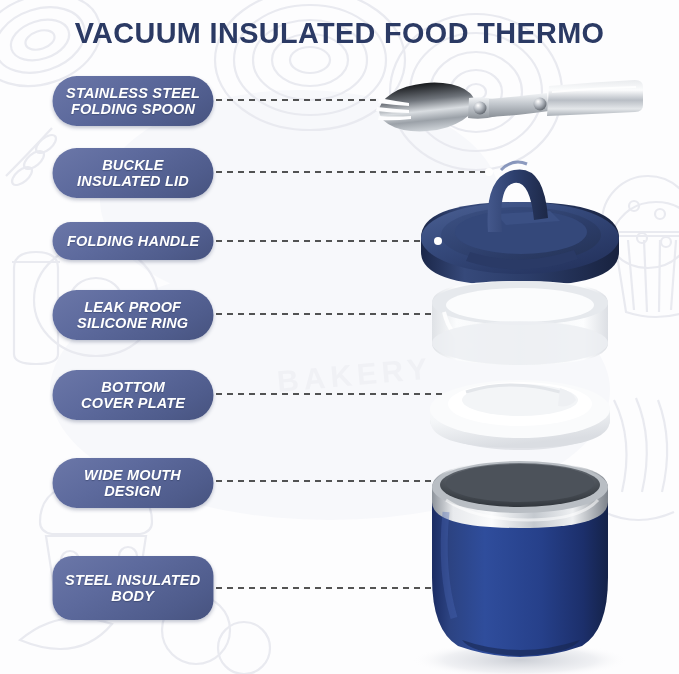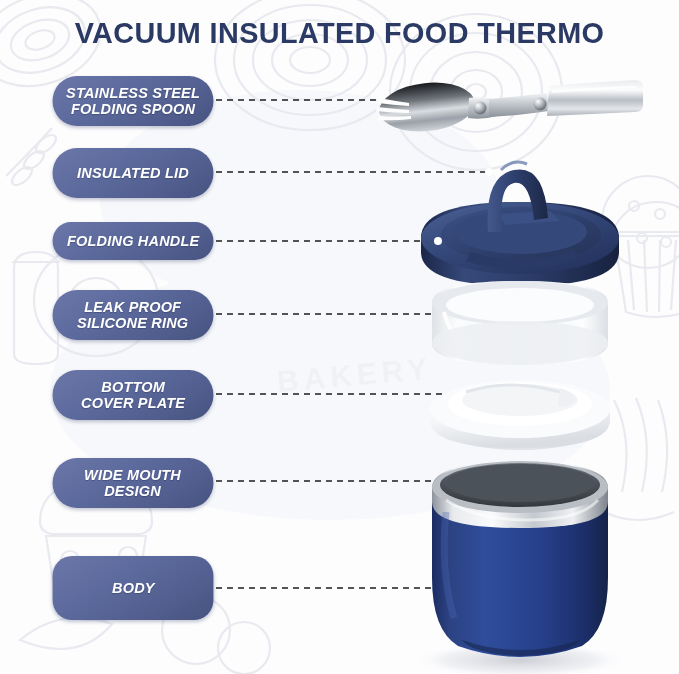--- a/index.html
+++ b/index.html
@@ -374,20 +374,21 @@
 
   <div class="pill" style="left:50px; top:76px;  width:166px; height:50px; border-radius:25px;">
     <div>
       <span>STAINLESS STEEL</span>
       <span>FOLDING SPOON</span>
     </div>
   </div>
 
   <div class="pill" style="left:50px; top:148px; width:166px; height:50px; border-radius:25px;">
     <div>
+      <span>BUCKLE</span>
       <span>INSULATED LID</span>
     </div>
   </div>
 
   <div class="pill" style="left:50px; top:222px; width:166px; height:38px; border-radius:19px;">
     <div>
       <span>FOLDING HANDLE</span>
     </div>
   </div>
 
@@ -407,17 +408,18 @@
 
   <div class="pill" style="left:50px; top:458px; width:166px; height:50px; border-radius:25px;">
     <div>
       <span>WIDE MOUTH</span>
       <span>DESIGN</span>
     </div>
   </div>
 
   <div class="pill" style="left:50px; top:556px; width:166px; height:64px; border-radius:20px;">
     <div>
+      <span>STEEL INSULATED</span>
       <span>BODY</span>
     </div>
   </div>
 
 </div>
 
 </body></html>

